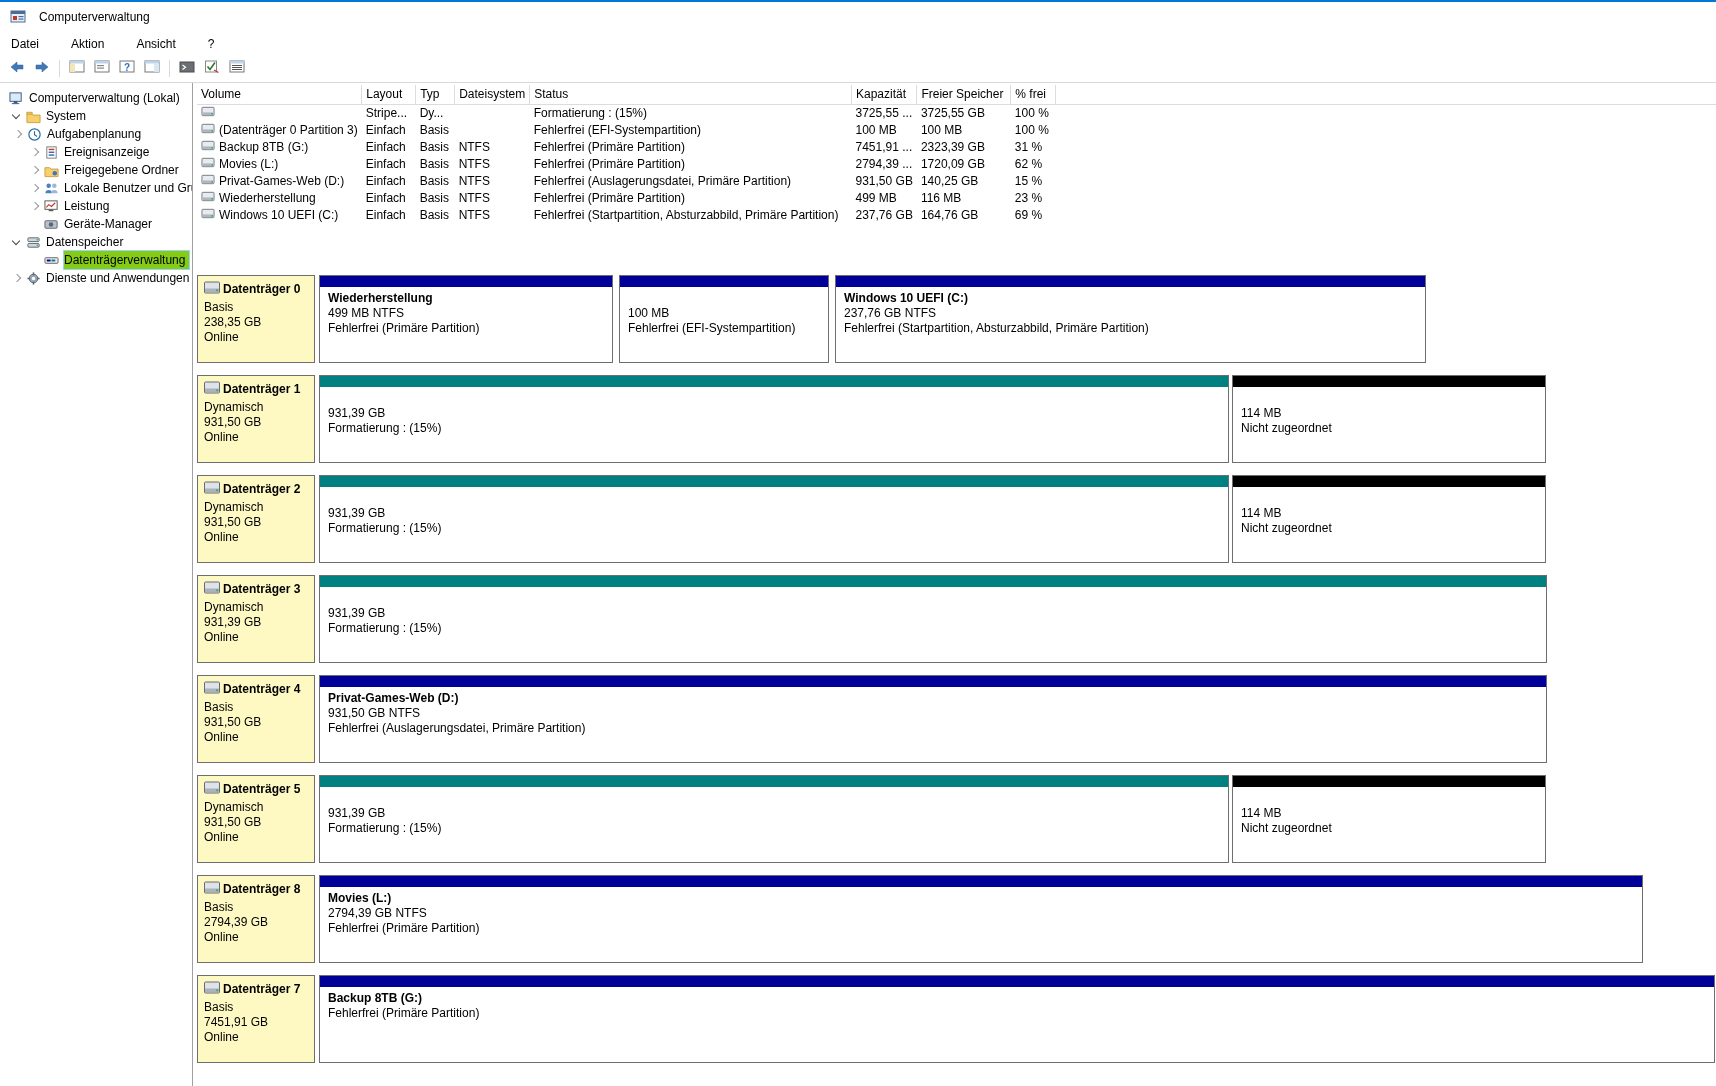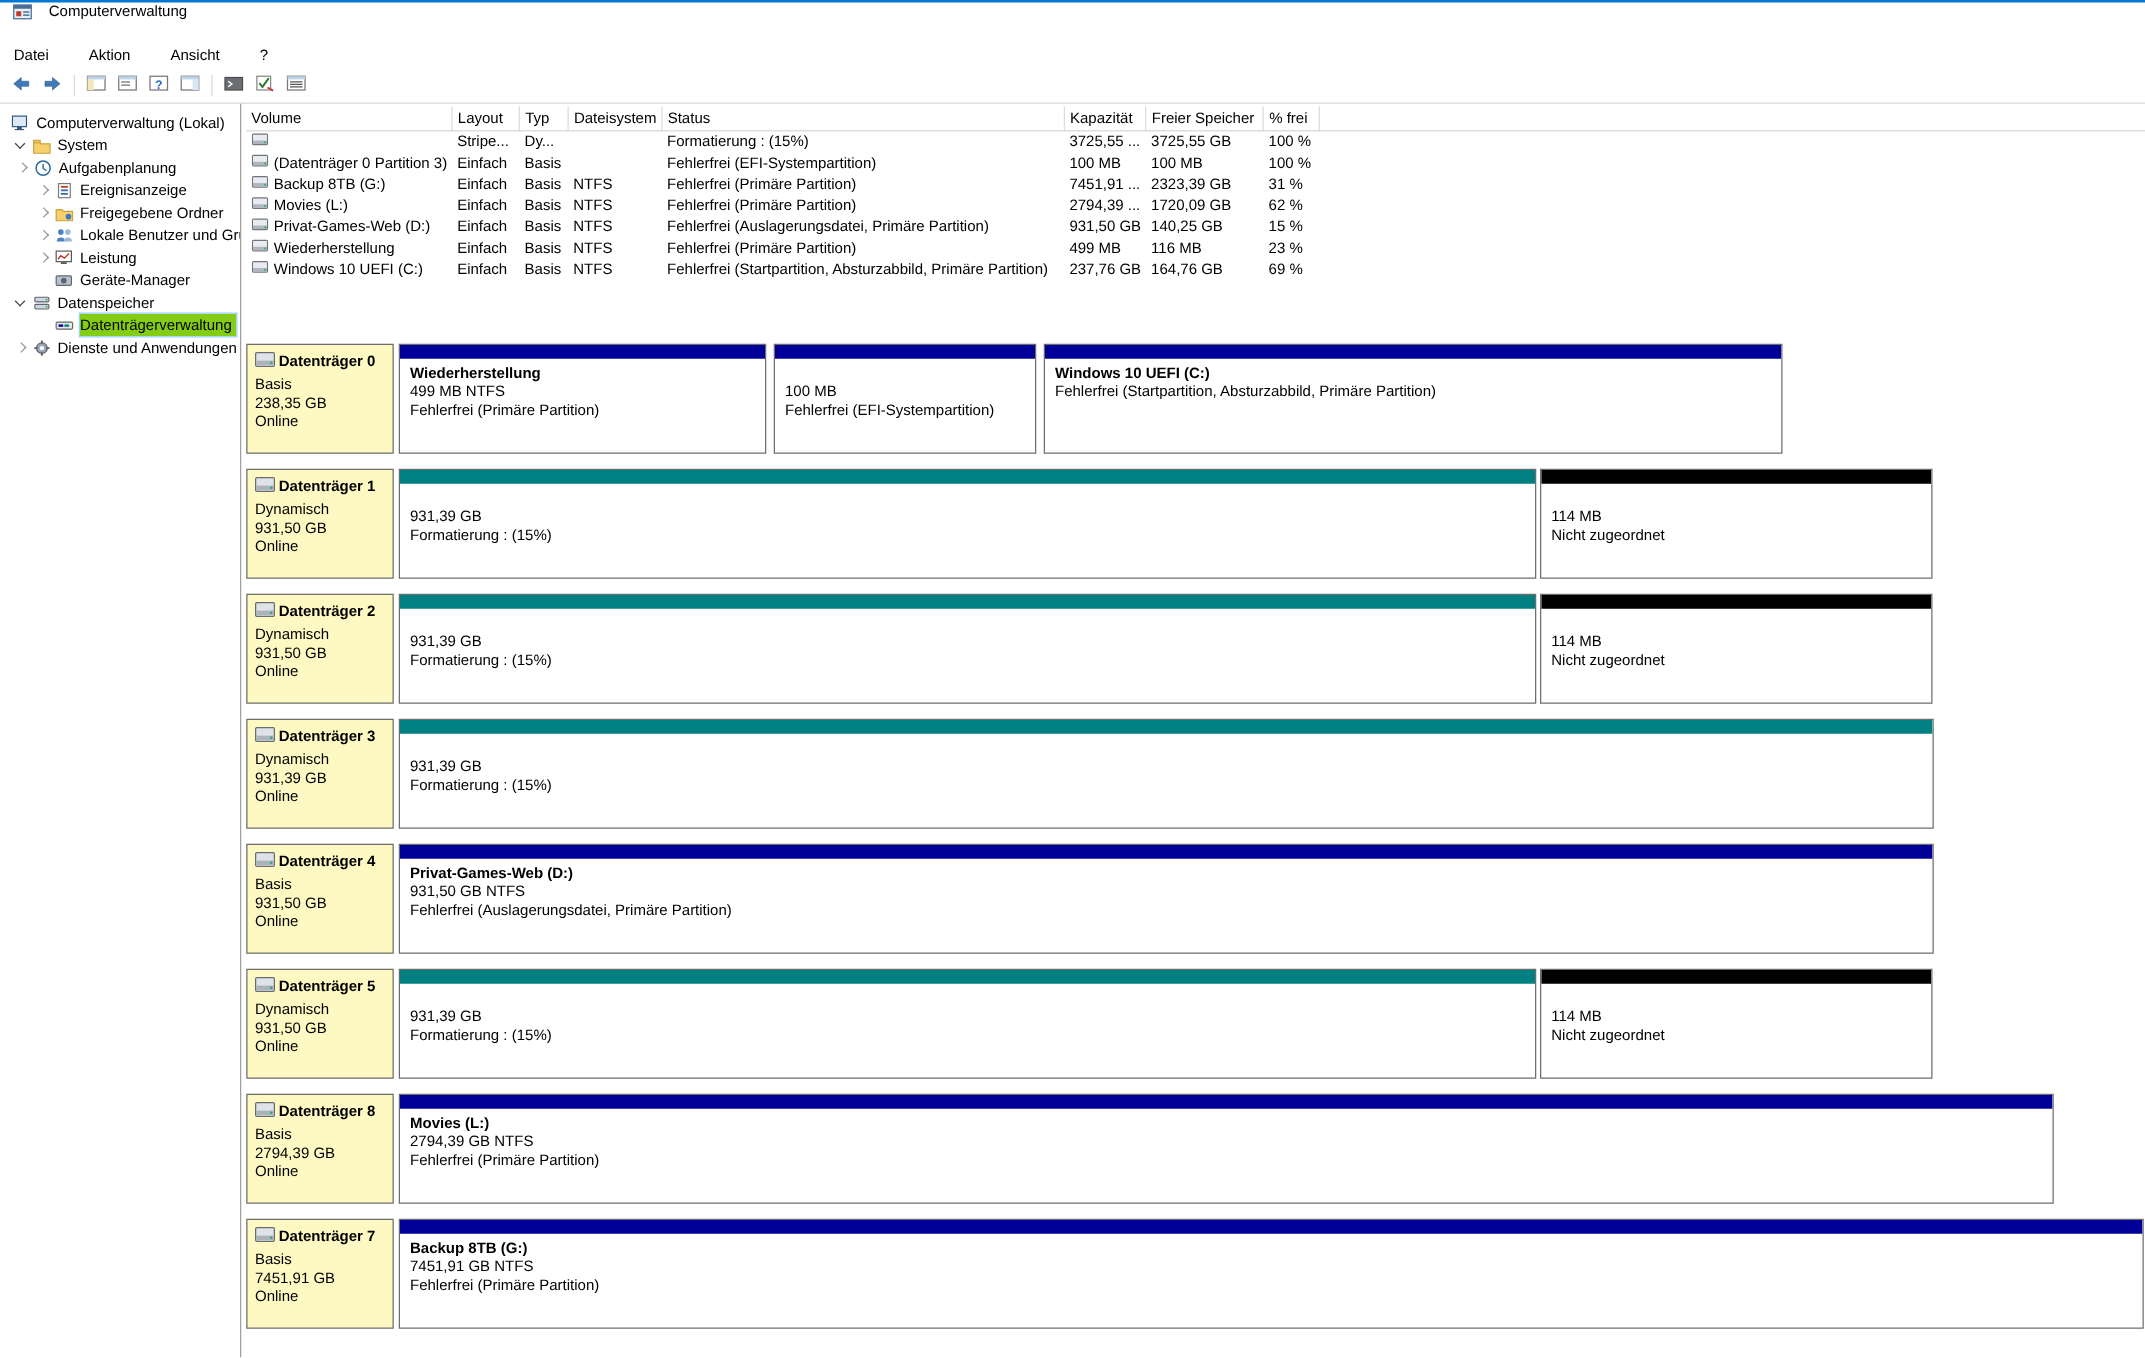--- a/index.html
+++ b/index.html
@@ -1,20 +1,20 @@
 <!DOCTYPE html>
 <html><head>
 <meta charset="utf-8">
 <style>
   * { margin:0; padding:0; box-sizing:border-box; }
   html,body { width:1716px; height:1086px; background:#fff; color:#000;
     font-family:"Liberation Sans","DejaVu Sans",sans-serif; font-size:12px; overflow:hidden; }
   .window { width:1716px; height:1086px; border-top:2px solid #0078d7; display:flex; flex-direction:column; }
 
-  .titlebar { height:30px; display:flex; align-items:flex-start; gap:8px; padding-left:10px; flex:0 0 auto; }
+  .titlebar { height:30px; display:flex; align-items:center; gap:8px; padding-left:10px; flex:0 0 auto; }
   .menubar { height:23px; display:flex; align-items:center; padding-left:2px; flex:0 0 auto;gap:14px; }
   .menu-item { padding:3px 9px; }
   .toolbar { height:28px; display:flex; align-items:center; gap:1px; padding-left:5px;
     border-bottom:1px solid #d9d9d9; flex:0 0 auto; }
   .tbtn { width:24px; height:24px; border:none; background:transparent; display:flex;
     align-items:center; justify-content:center; padding:0; }
   .tsep { width:1px; height:17px; background:#d9d9d9; margin:0 4px; }
 
   .main { flex:1; display:flex; min-height:0; }
   .sidebar { width:193px; min-width:193px; border-right:1px solid #a0a0a0; padding-top:6px; overflow:hidden; }
@@ -487,20 +487,21 @@
             <div class="pbody">
                 <div class="pname"></div>
                 <div class="pline">100 MB</div>
                 <div class="pline">Fehlerfrei (EFI-Systempartition)</div>
               </div>
           </div>
           <div class="partition" style="width:591px;margin-left:6px">
             <div class="band" style="background: rgb(0, 0, 153);"></div>
             <div class="pbody">
                 <div class="pname">Windows 10 UEFI (C:)</div>
+                <div class="pline">237,76 GB NTFS</div>
                 <div class="pline">Fehlerfrei (Startpartition, Absturzabbild, Primäre Partition)</div>
               </div>
           </div>
         </div>
 
         <div class="disk-row">
           <div class="disk-label">
             <div class="dl-title">
                 <span><svg width="16" height="13" viewBox="0 0 16 13">
                     <rect x="0.5" y="1" width="15" height="11" rx="1" fill="#dfe3e8" stroke="#676c72"></rect>
@@ -678,21 +679,20 @@
                 <span>Datenträger 7</span>
               </div>
             <div>Basis</div>
             <div>7451,91 GB</div>
             <div>Online</div>
           </div>
           <div class="partition" style="width:1396px">
             <div class="band" style="background: rgb(0, 0, 153);"></div>
             <div class="pbody">
                 <div class="pname">Backup 8TB (G:)</div>
-                <div class="pline">7451,91 GB NTFS</div>
                 <div class="pline">Fehlerfrei (Primäre Partition)</div>
               </div>
           </div>
         </div>
 
       </div>
     </div>
   </div>
 </div>
 

